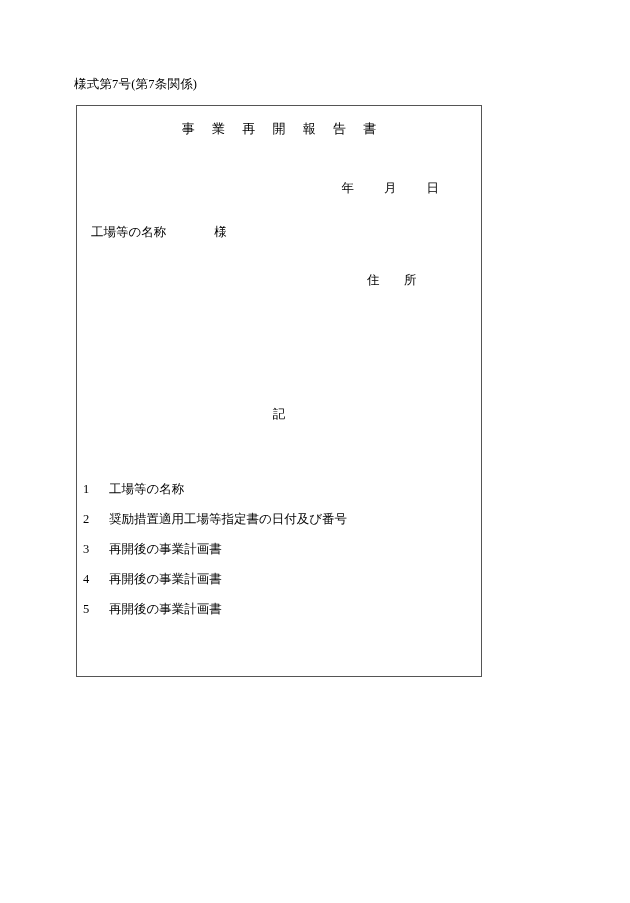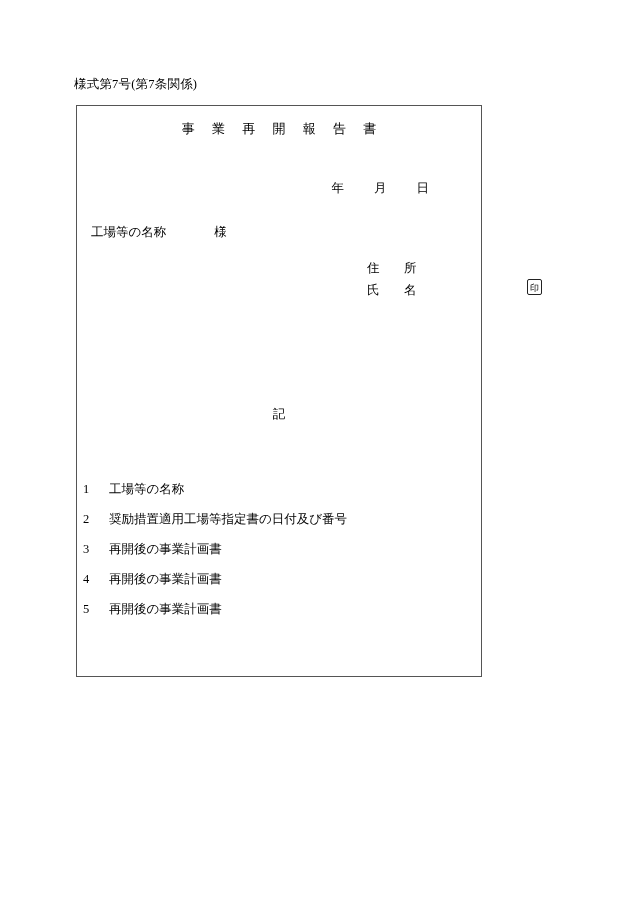--- a/index.html
+++ b/index.html
@@ -46,21 +46,21 @@
     right: 0;
     top: 14px;
     text-align: center;
     font-size: 13px;
     letter-spacing: 7px;
     text-indent: 7px;
   }
   .date-line {
     position: absolute;
     left: 0;
-    right: 52px;
+    right: 42px;
     top: 74px;
     text-align: right;
     font-size: 12.5px;
   }
   .date-line span {
     display: inline-block;
   }
   .date-y { margin-right: 30px; }
   .date-m { margin-right: 30px; }
   .addressee {
@@ -70,21 +70,21 @@
     font-size: 12.5px;
     white-space: nowrap;
   }
   .addressee .sama {
     display: inline-block;
     margin-left: 48px;
   }
   .applicant {
     position: absolute;
     left: 290px;
-    top: 151px;
+    top: 163px;
     font-size: 12.5px;
     width: 175px;
   }
   .applicant-row {
     position: relative;
     height: 22px;
     line-height: 22px;
     white-space: nowrap;
   }
   .applicant-label {
@@ -161,24 +161,20 @@
     </div>
 
     <div class="addressee">
       <span>工場等の名称</span><span class="sama">様</span>
     </div>
 
     <div class="applicant">
       <div class="applicant-row">
         <span class="applicant-label">住　所</span>
       </div>
-      <div class="applicant-row">
-        <span class="applicant-label">氏　名</span>
-        <span class="seal">印</span>
-      </div>
     </div>
 
 
     <div class="ki">記</div>
 
     <div class="items">
       <div class="item-row">
         <span class="item-num">1</span>
         <span class="item-label">工場等の名称</span>
       </div>

